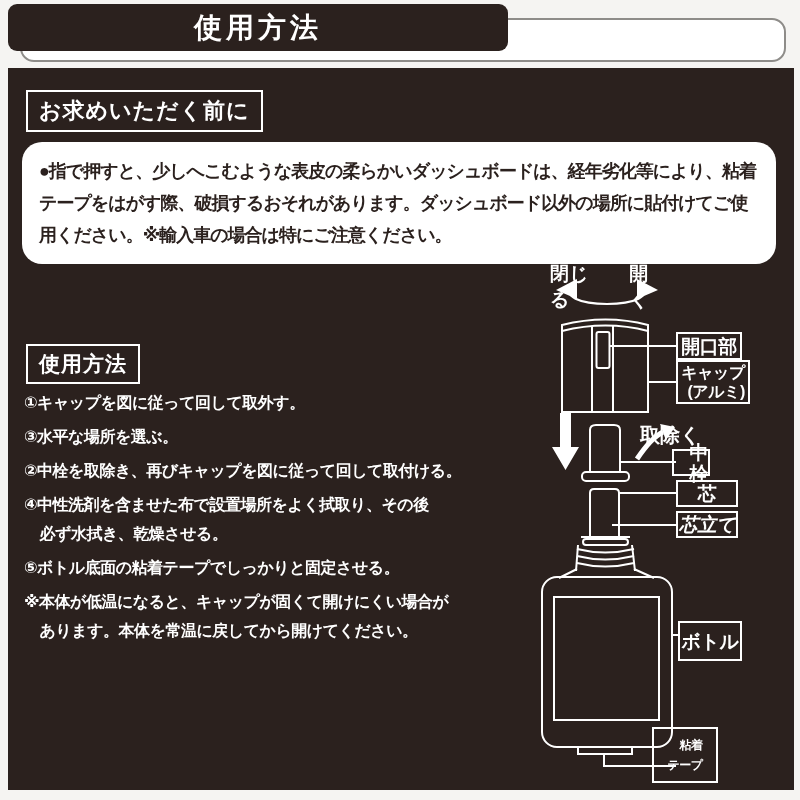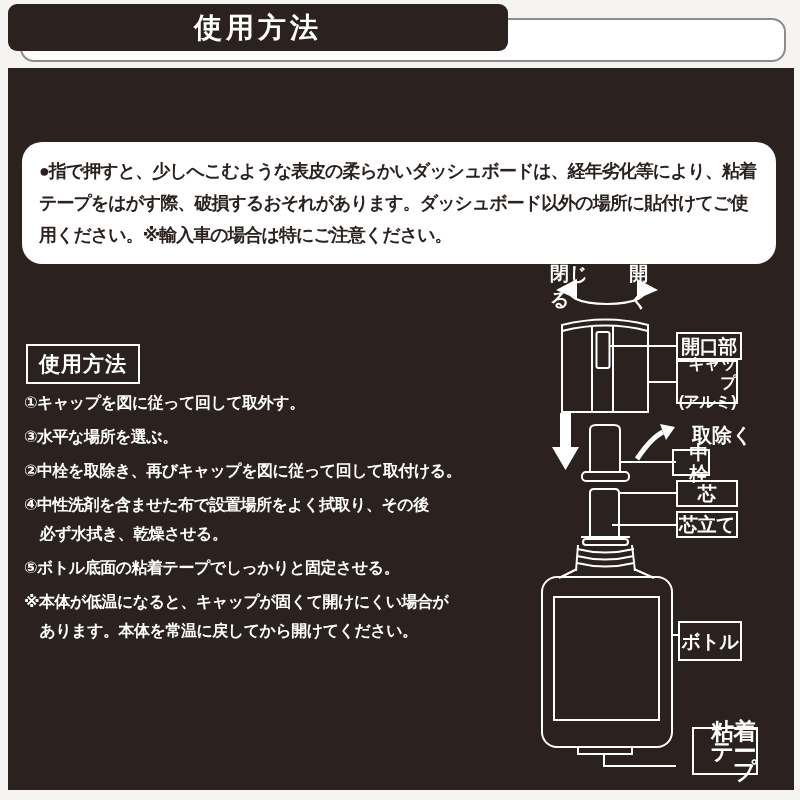--- a/index.html
+++ b/index.html
@@ -54,48 +54,49 @@
 
   
   .diagram-svg{position:absolute;left:520px;top:250px;width:280px;height:540px;}
 
   .rot-labels{
     position:absolute;left:550px;top:261px;width:116px;
     display:flex;justify-content:center;gap:24px;
     color:#ffffff;font-size:19px;
   }
   .free-label{position:absolute;color:#ffffff;font-size:20px;white-space:nowrap;}
-  .lbl-remove{left:692px;top:422px;}
+  .lbl-remove{left:640px;top:422px;}
 
   .tag{
     position:absolute;border:2px solid #ffffff;color:#ffffff;
     display:flex;align-items:center;justify-content:center;
     text-align:right;white-space:pre-line;box-sizing:border-box;
     font-size:19px;line-height:21px;letter-spacing:-0.5px;
   }
   .tag-opening{left:676px;top:332px;width:66px;height:28px;}
-  .tag-cap{left:676px;top:360px;width:62px;height:44px;font-size:16px;line-height:19px;}
+  .tag-cap{left:676px;top:360px;width:74px;height:44px;font-size:16px;line-height:19px;}
   .tag-plug{left:672px;top:449px;width:38px;height:27px;}
   .tag-wick{left:676px;top:480px;width:62px;height:27px;}
-  .tag-stand{left:676px;top:511px;width:62px;height:27px;}
+  .tag-stand{left:676px;top:511px;width:62px;height:27px;font-style:italic;}
   .tag-bottle{left:678px;top:621px;width:64px;height:40px;}
-  .tag-tape{left:692px;top:727px;width:66px;height:48px;font-size:23px;line-height:20px;}
+  .tag-tape{left:652px;top:727px;width:66px;height:56px;font-size:12px;line-height:20px;}
 </style>
 </head>
 <body>
 
 <div class="page">
 
   <div class="title-pill"></div>
   <div class="title-bar">
     <span>使用方法</span>
   </div>
 
   <div class="panel"></div>
 
+  <div class="boxed-heading h-pre">お求めいただく前に</div>
 
   <div class="notice-box">
     <p>●指で押すと、少しへこむような表皮の柔らかいダッシュボードは、経年劣化等により、粘着テープをはがす際、破損するおそれがあります。ダッシュボード以外の場所に貼付けてご使用ください。※輸入車の場合は特にご注意ください。</p>
   </div>
 
   <div class="boxed-heading h-usage">使用方法</div>
 
   <div class="steps">
     <div class="step">①キャップを図に従って回して取外す。</div>
     <div class="step">③水平な場所を選ぶ。</div>

